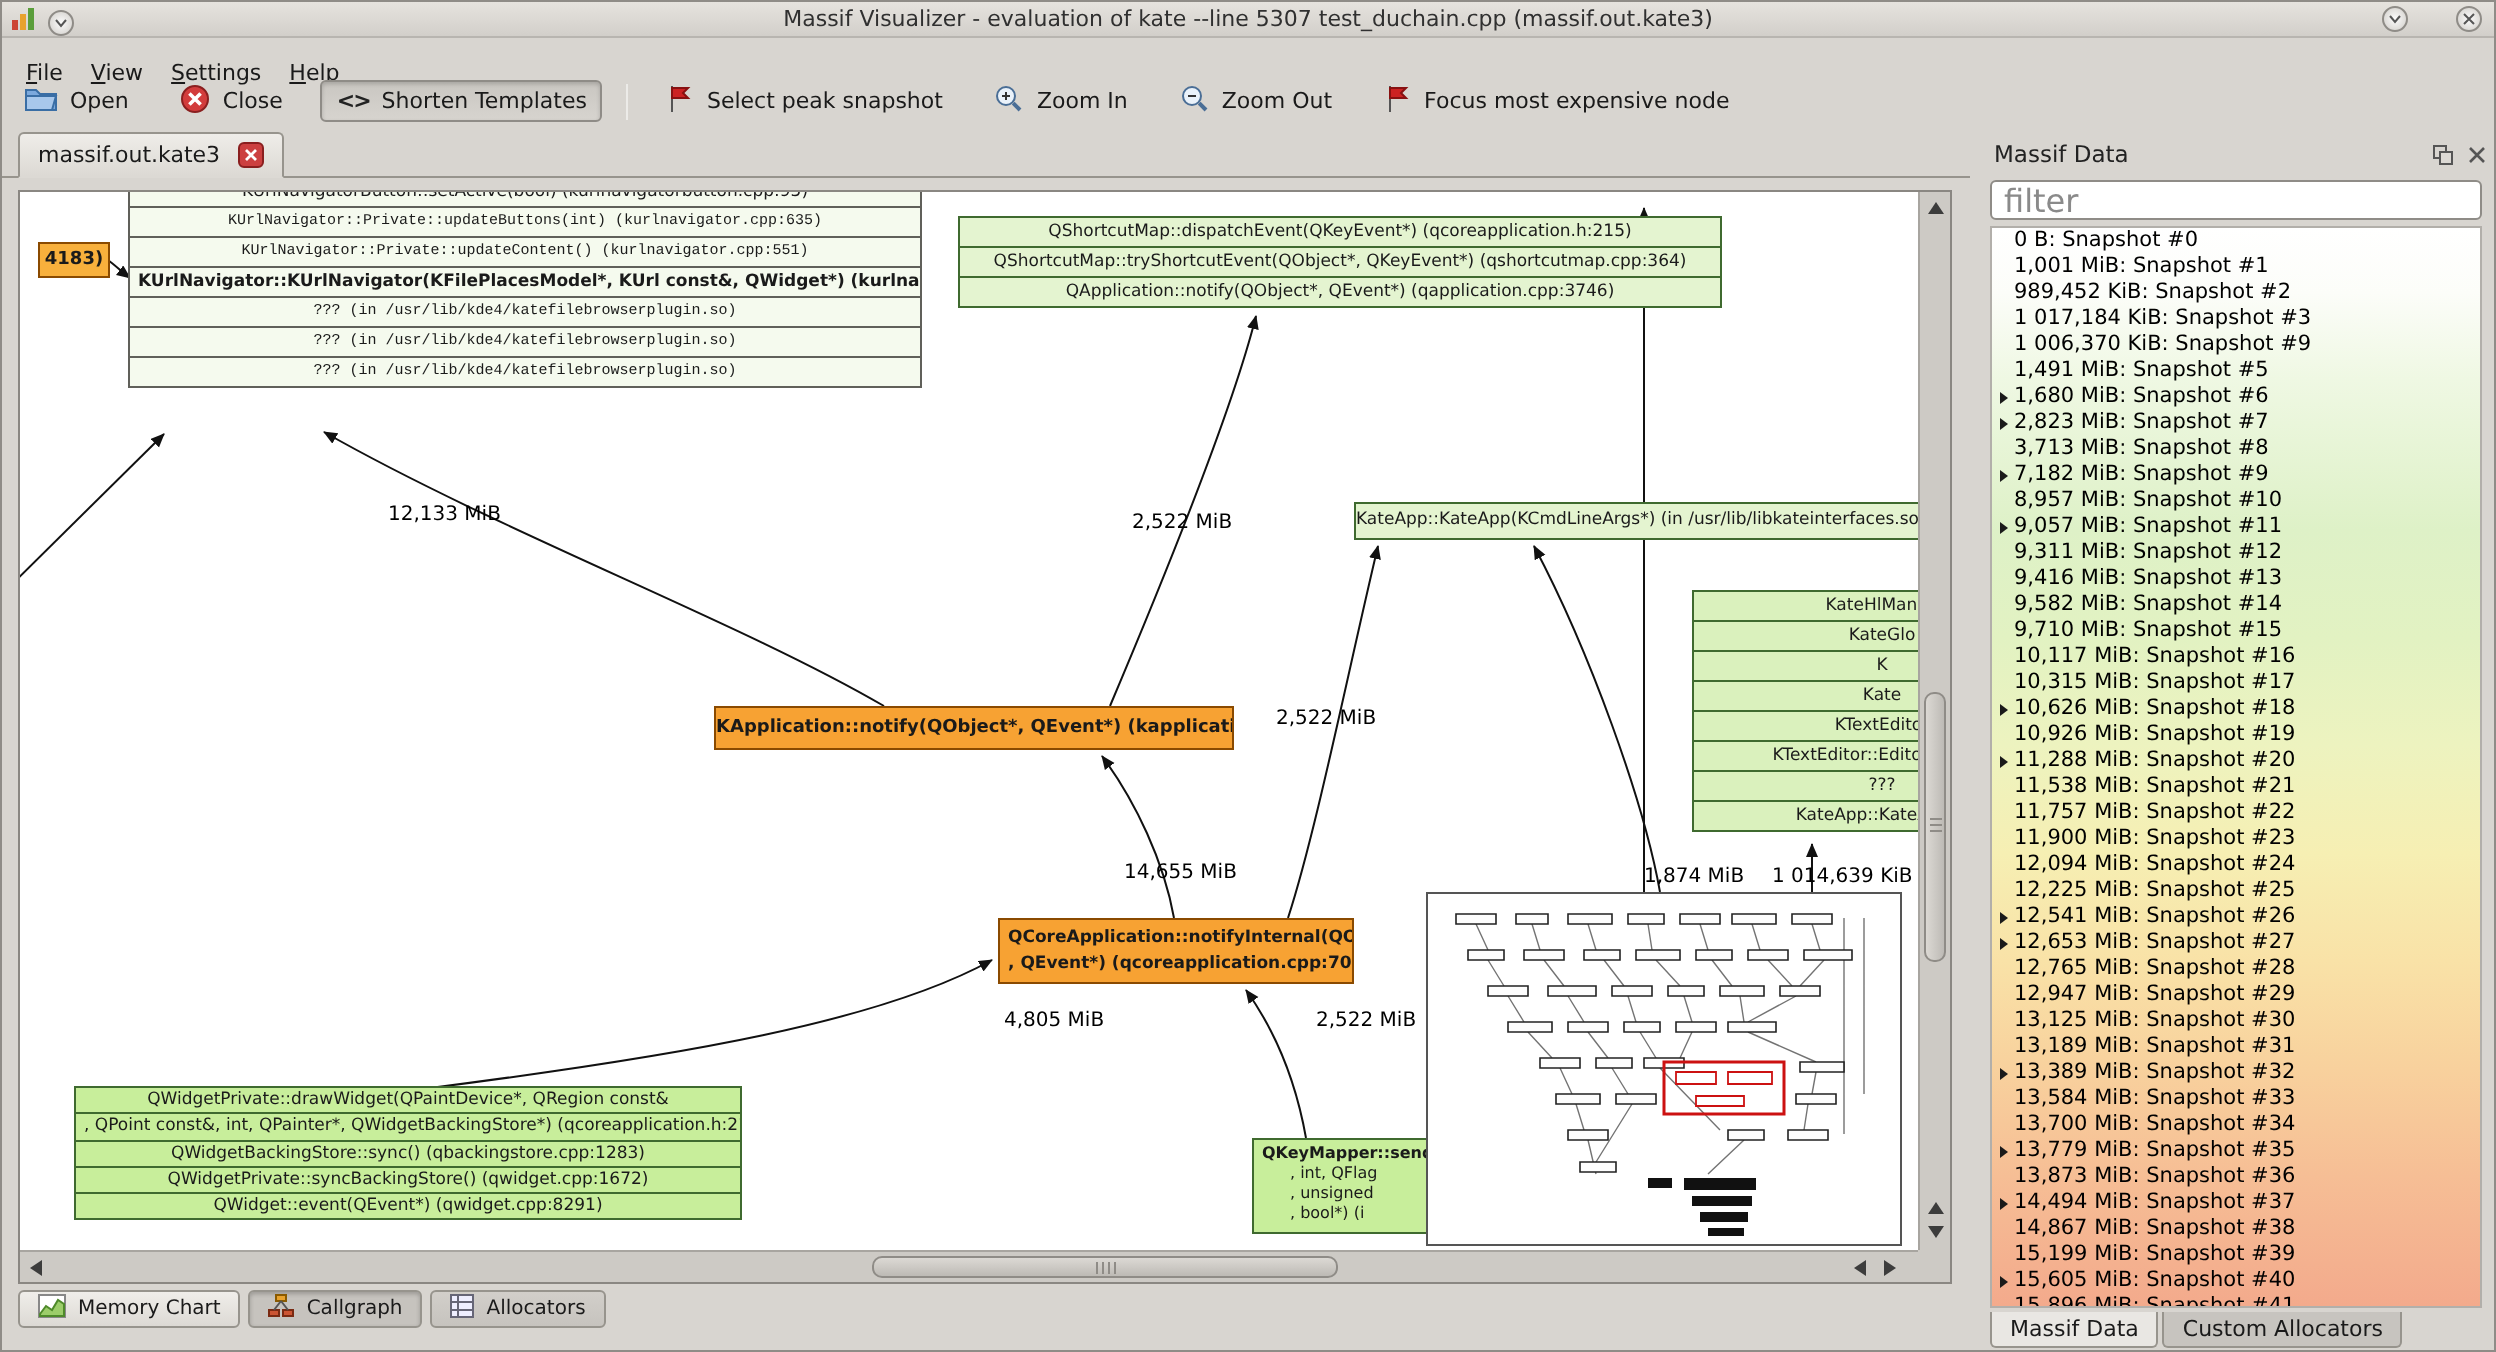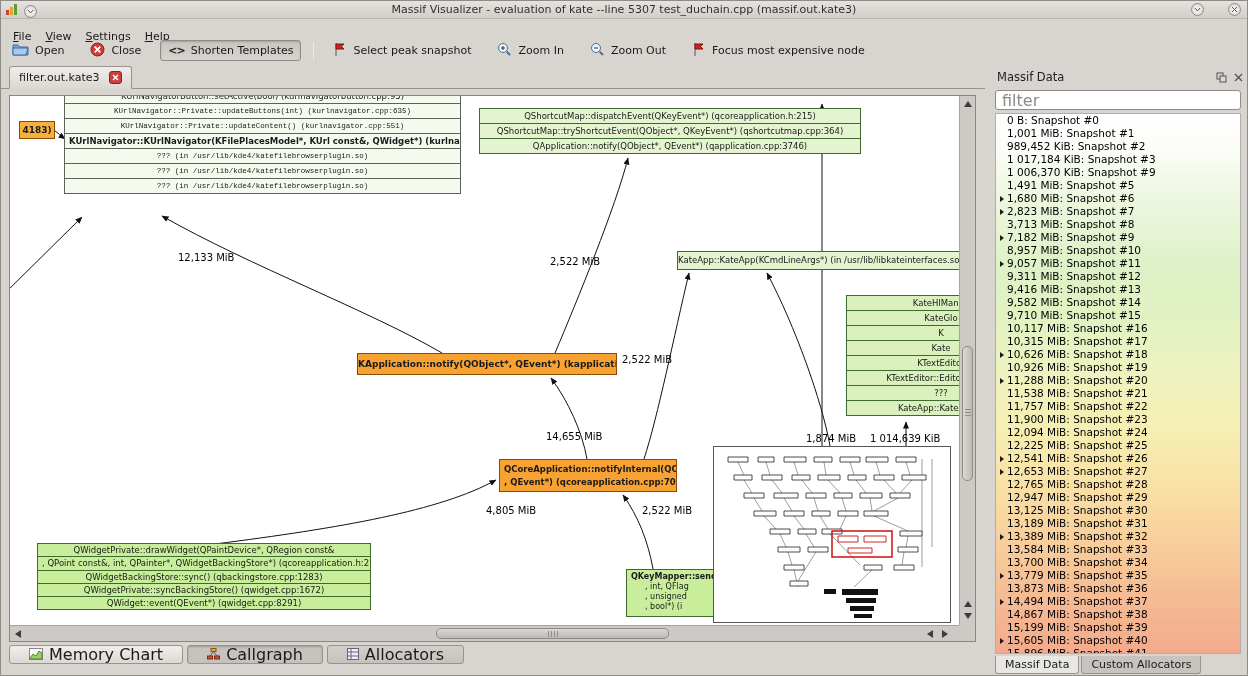--- a/index.html
+++ b/index.html
@@ -48,21 +48,21 @@
 
   .node{position:absolute;border:1px solid #3f6a2f;text-align:center;font-size:8.5px;white-space:nowrap;overflow:hidden;background:#e4f4d0;}
   .node.orange{background:#f7a233;border-color:#8a4a00;font-weight:bold;}
   .node.partial{background:#f8b03c;border-color:#8a4a00;font-weight:bold;font-size:9px;}
   .node.multi{padding:3px 4px;}
   .node.multi .node-line{line-height:13px;font-size:8.5px;}
   .node.bgreen{background:#c8ee9b;text-align:left;padding:2px 4px;font-weight:bold;}
   .node.bgreen .node-line{line-height:10px;font-size:8px;}
   .node.bgreen .node-line.cont{padding-left:14px;font-weight:normal;}
 
-  .elabel{position:absolute;font-size:10px;color:#000;white-space:nowrap;}
+  .elabel{position:absolute;font-size:10px;color:#000;white-space:nowrap;margin-left:16px;}
 
   .minimap{position:absolute;left:703px;top:350px;width:238px;height:177px;background:#fff;border:1px solid #555;}
 
   
   .vscroll{position:absolute;left:949px;top:0;width:16px;height:529px;background:#cdcac5;border-left:1px solid #a8a5a0;}
   .hscroll{position:absolute;left:0;top:529px;width:949px;height:16px;background:#cdcac5;border-top:1px solid #a8a5a0;}
   .sb-corner{position:absolute;left:949px;top:529px;width:16px;height:16px;background:#cdcac5;}
   .vthumb{position:absolute;left:2px;top:250px;width:11px;height:135px;background:linear-gradient(90deg,#dcd9d4,#bdbab5);border:1px solid #8f8c87;border-radius:5px;}
   .vthumb::after{content:"";position:absolute;left:2px;top:62px;width:6px;height:9px;background:repeating-linear-gradient(#8f8c87 0 1px,transparent 1px 3px);}
   .hthumb{position:absolute;left:426px;top:2px;width:233px;height:11px;background:linear-gradient(#dcd9d4,#bdbab5);border:1px solid #8f8c87;border-radius:5px;}
@@ -85,21 +85,21 @@
   .snap-list{position:absolute;left:0;top:48px;width:246px;height:541px;overflow:hidden;border:1px solid #b2afaa;
     background:linear-gradient(180deg,#ffffff 0%,#fcfdf9 6%,#eff8e3 14%,#def1c7 28%,#e2f2c2 38%,#edf3bf 48%,#f6efb3 58%,#f9e2a7 68%,#f8d19d 78%,#f6be95 88%,#f3aa8c 100%);}
   .snap-row{display:flex;align-items:center;height:13px;font-size:10.5px;line-height:13px;}
   .snap-arrow{width:11px;display:flex;justify-content:center;flex:0 0 11px;}
   .snap-arrow::before{content:"";width:0;height:0;border-left:4px solid #1a1a1a;border-top:3px solid transparent;border-bottom:3px solid transparent;}
   .snap-arrow.hidden::before{display:none;}
   .snap-label{white-space:nowrap;overflow:hidden;color:#000;}
 
   
   .view-tabs{position:absolute;left:8px;top:644px;display:flex;gap:4px;}
-  .view-tab{display:flex;align-items:center;gap:6px;height:19px;padding:0 19px;font-size:16px;border:1px solid #97948d;border-radius:3px;background:linear-gradient(#d2cfca,#c6c3be);}
+  .view-tab{display:flex;align-items:center;gap:6px;height:19px;padding:0 9px;font-size:10px;border:1px solid #97948d;border-radius:3px;background:linear-gradient(#d2cfca,#c6c3be);}
   .view-tab.light{background:linear-gradient(#f0eeea,#dcd9d4);}
   .view-tab.active{background:#c6c3be;box-shadow:inset 0 1px 2px rgba(0,0,0,.22);}
   .dock-tabs{position:absolute;left:994px;top:655px;display:flex;gap:2px;}
   .dock-tab{height:18px;padding:0 9px;font-size:11px;display:flex;align-items:center;border:1px solid #97948d;border-top:none;border-radius:0 0 3px 3px;background:#c7c4bf;}
   .dock-tab.active{background:#e9e7e3;}
 </style>
 </head>
 <body>
 
 <div class="titlebar">
@@ -198,21 +198,21 @@
           <path d="M3 1 v13" stroke="#555"></path>
           <path d="M3 2 h8 l-2.5 2.5 L11 7 H3 z" fill="#cc2222" stroke="#881111"></path>
         </svg>
     </span>
     <span>Focus most expensive node</span>
   </div>
 </div>
 
 <div class="tabbar">
   <div class="doc-tab">
-    <span>filter.out.kate3</span>
+    <span>massif.out.kate3</span>
     <span class="tab-close">
       <svg width="7" height="7">
           <path d="M1 1 L6 6 M6 1 L1 6" stroke="#fff" stroke-width="1.4"></path>
         </svg>
     </span>
   </div>
 </div>
 
 <div class="graph-frame">
   <div class="gcanvas">

